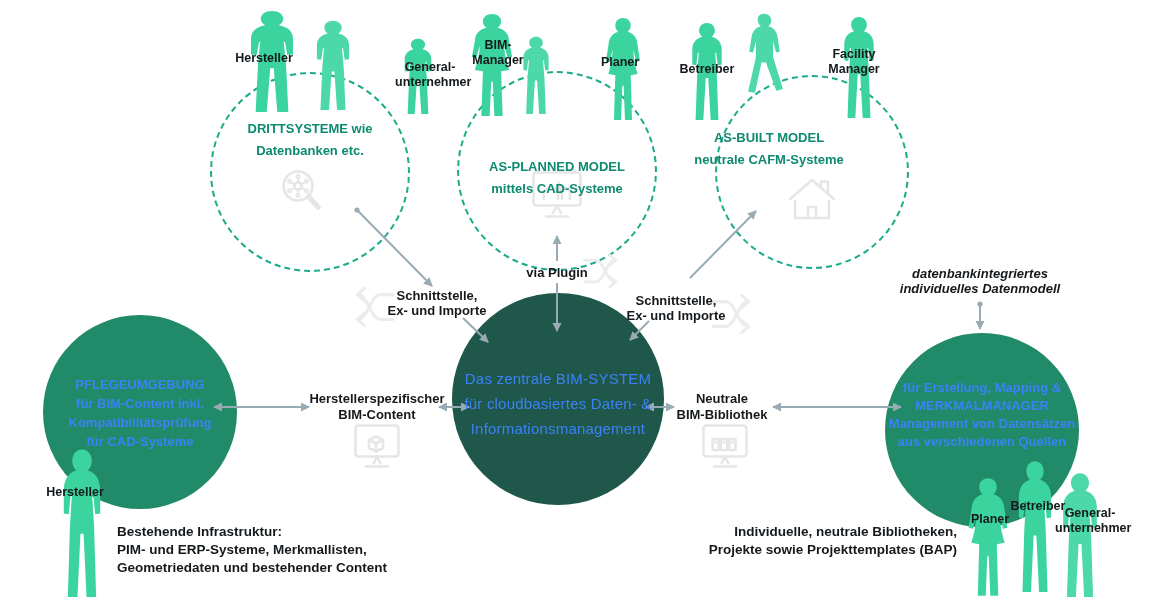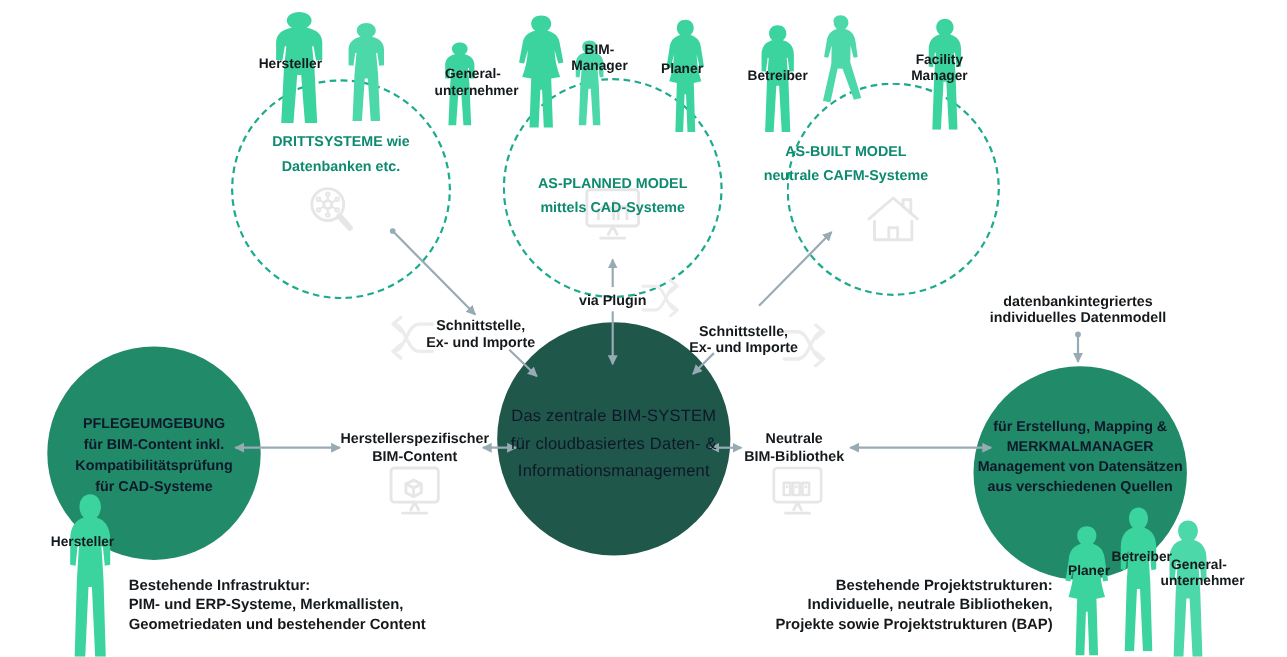--- a/index.html
+++ b/index.html
@@ -3,37 +3,37 @@
 <meta charset="utf-8">
 <style>
   html,body{margin:0;padding:0;background:#ffffff;}
   #canvas{position:relative;width:1170px;height:597px;background:#ffffff;overflow:hidden;
           font-family:"Liberation Sans", sans-serif;}
   
   .dcircle{position:absolute;border:2px dashed #1caa8c;border-radius:50%;box-sizing:border-box;z-index:1;}
   .dtext{position:absolute;text-align:center;font-size:13px;font-weight:700;line-height:22px;
          color:#0d8a6f;z-index:4;white-space:nowrap;}
   .scircle{position:absolute;border-radius:50%;z-index:1;}
-  .stext{position:absolute;text-align:center;color:#0f172a;z-index:4;white-space:nowrap;}
+  .stext{position:absolute;text-align:center;color:#3b82f6;z-index:4;white-space:nowrap;}
   .stext.side{font-size:13px;font-weight:600;line-height:19px;}
   .stext.main{font-size:15px;font-weight:500;line-height:25px;letter-spacing:.2px;}
   .stext.right{line-height:18px;}
   
   .person{position:absolute;fill:#3cd49e;z-index:2;}
   .person.lt{fill:#4cd8a8;}
   
   .plabel{position:absolute;font-size:12.5px;font-weight:700;color:#14191d;text-align:center;
           line-height:14.5px;z-index:5;white-space:nowrap;}
   .clabel{position:absolute;font-size:13px;font-weight:700;color:#15191c;text-align:center;
           line-height:15px;z-index:5;white-space:nowrap;}
   .note{position:absolute;font-size:13.5px;font-weight:600;color:#15191c;line-height:18px;z-index:5;}
   .icon{position:absolute;z-index:3;}
   #arrows{position:absolute;left:0;top:0;z-index:3;}
   .lh16{line-height:16px;}
-  .lh145{line-height:14.5px;}
+  .lh145{line-height:14.5px;font-style:italic;}
 </style>
 </head>
 <body>
 
 <div id="canvas">
 
   <svg width="0" height="0" style="position:absolute">
     <defs>
       <path id="p-man" d="M20 1c4.4 0 7.5 3.4 7.5 8 0 2.8-1.2 5.2-3 6.7 6 1.6 9.5 6.4 9.5 13.8v16.3l-3.8.6-1.5-13.5h-.9l1.5 22.3 1.6 49.8h-7.4l-2.3-45h-2.4l-2.3 45H9.1l1.6-49.8 1.5-22.3h-.9L9.8 46.4 6 45.8V29.5c0-7.4 3.5-12.2 9.5-13.8-1.8-1.5-3-3.9-3-6.7 0-4.6 3.1-8 7.5-8z"></path>
       <path id="p-woman" d="M20 2c4.2 0 7 3.1 7 7.4 0 2.6-1 4.8-2.7 6.3 5.5 1.6 8.4 6 8.8 12.3l2.4 16.5-3.5.8-2.6-12c.3 9.5 1.7 16.4 3.9 24.1l-6.3 1.4 1.2 44.2h-6.4l-1.2-34h-1.2l-1.2 34h-6.4l1.2-44.2-6.3-1.4c2.2-7.7 3.6-14.6 3.9-24.1l-2.6 12-3.5-.8 2.4-16.5c.4-6.3 3.3-10.7 8.8-12.3C14 14.2 13 12 13 9.4 13 5.1 15.8 2 20 2z"></path>
@@ -247,21 +247,21 @@
     <div>individuelles Datenmodell</div>
   </div>
 
   <div class="plabel" style="left:234px;top:51px;width:60px;">
     <div>Hersteller</div>
   </div>
   <div class="plabel" style="left:395px;top:60px;width:70px;">
     <div>General-</div>
     <div>unternehmer</div>
   </div>
-  <div class="plabel" style="left:468px;top:38px;width:60px;margin-left:47px;">
+  <div class="plabel" style="left:468px;top:38px;width:60px;">
     <div>BIM-</div>
     <div>Manager</div>
   </div>
   <div class="plabel" style="left:590px;top:55px;width:60px;">
     <div>Planer</div>
   </div>
   <div class="plabel" style="left:677px;top:62px;width:60px;">
     <div>Betreiber</div>
   </div>
   <div class="plabel" style="left:824px;top:47px;width:60px;">
@@ -281,18 +281,17 @@
     <div>General-</div>
     <div>unternehmer</div>
   </div>
 
   <div class="note" style="left:117px;top:523px;width:320px;">
     <div>Bestehende Infrastruktur:</div>
     <div>PIM- und ERP-Systeme, Merkmallisten,</div>
     <div>Geometriedaten und bestehender Content</div>
   </div>
   <div class="note" style="left:657px;top:523px;width:300px;text-align:right;">
-    <div>Bestehende Projektstrukturen:</div>
     <div>Individuelle, neutrale Bibliotheken,</div>
-    <div>Projekte sowie Projektstrukturen (BAP)</div>
+    <div>Projekte sowie Projekttemplates (BAP)</div>
   </div>
 
 </div>
 
 </body></html>

